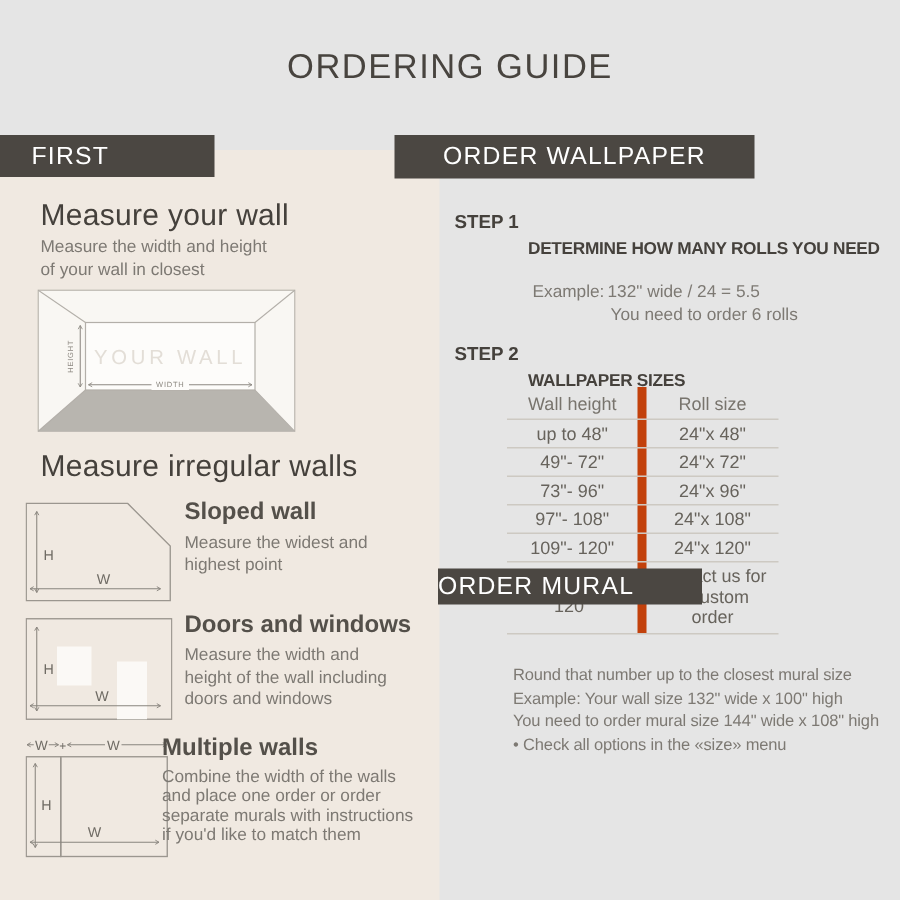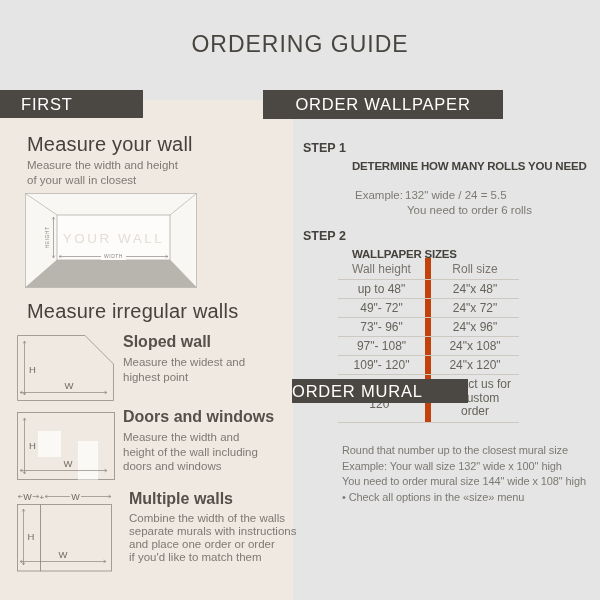--- a/index.html
+++ b/index.html
@@ -145,26 +145,26 @@
     <text x="24.8" y="8" text-anchor="middle" font-size="8" fill="#6f6b64">+</text>
     <rect x="53" y="0" width="11" height="9" fill="#f0e9e1"></rect>
     <text x="58.5" y="8" text-anchor="middle" font-size="9" fill="#6f6b64">W</text>
     <rect x="0.5" y="12.5" width="23" height="66.5" fill="none" stroke="#9b968f" stroke-width="0.9"></rect>
     <rect x="23.5" y="12.5" width="71" height="66.5" fill="none" stroke="#9b968f" stroke-width="0.9"></rect>
     <line x1="6.5" y1="17" x2="6.5" y2="73" stroke="#89857e" stroke-width="0.7" marker-start="url(#mw-a)" marker-end="url(#mw-a)"></line>
     <text x="10.5" y="48" font-size="9.5" fill="#6f6b64">H</text>
     <line x1="3" y1="69.5" x2="89" y2="69.5" stroke="#89857e" stroke-width="0.7" marker-start="url(#mw-a)" marker-end="url(#mw-a)"></line>
     <text x="46" y="66" text-anchor="middle" font-size="9.5" fill="#6f6b64">W</text>
   </svg>
-  <div class="abs" style="left:129px;top:490px;width:172px;">
+  <div class="abs" style="left:108px;top:490px;width:172px;">
     <div class="item-title">Multiple walls</div>
     <div class="item-desc tight">
       <div>Combine the width of the walls</div>
+      <div>and place one order or order</div>
       <div>separate murals with instructions</div>
-      <div>and place one order or order</div>
       <div>if you'd like to match them</div>
     </div>
   </div>
 
   <div class="abs bar bar-wallpaper">
     <span>ORDER WALLPAPER</span>
   </div>
 
   <div class="abs step-label" style="left:303px;top:141px;">STEP 1</div>
   <div class="abs step-title" style="left:352px;top:141px;">DETERMINE HOW MANY ROLLS YOU NEED</div>

